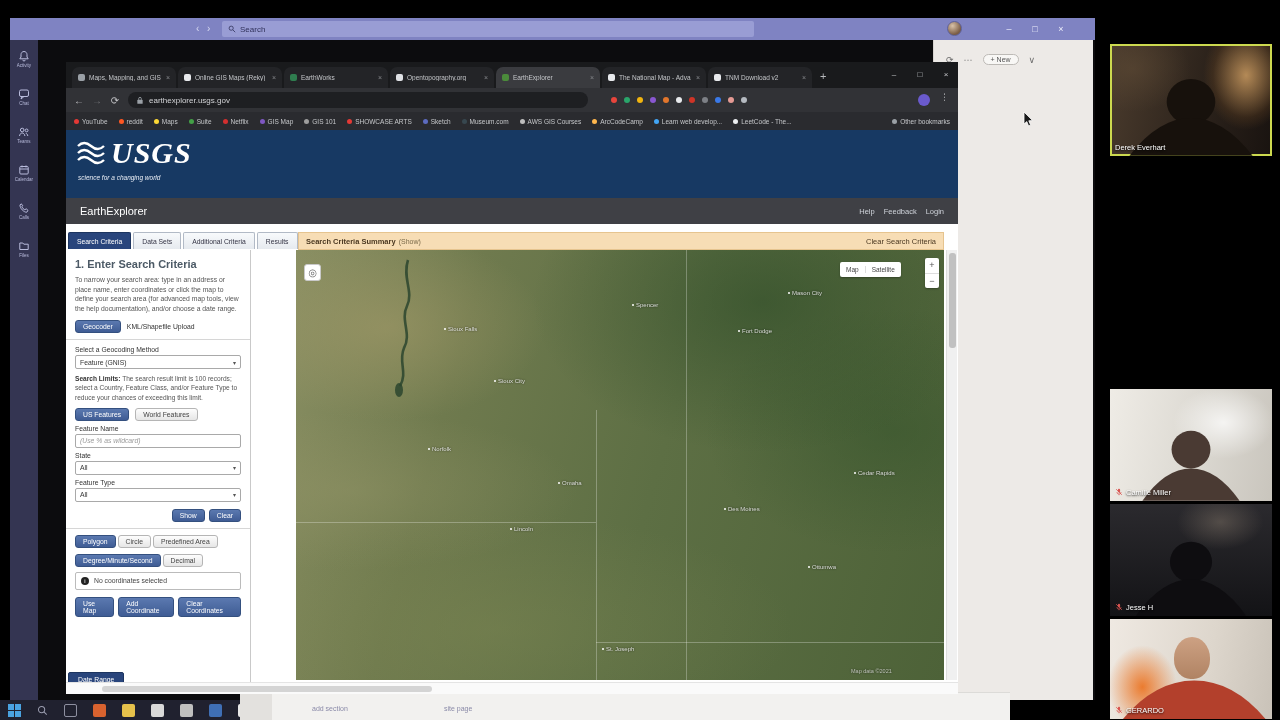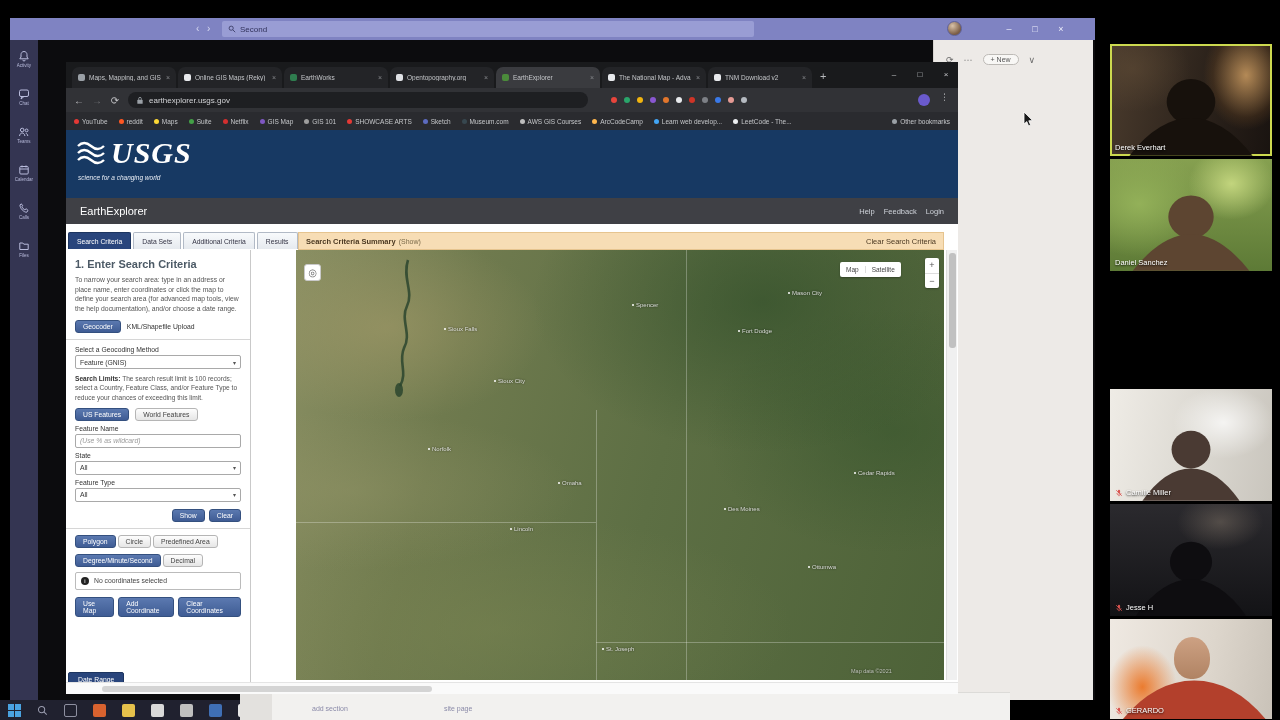--- a/index.html
+++ b/index.html
@@ -124,21 +124,21 @@
   #vscroll{left:880px;top:120px;width:11px;height:430px;background:#f0f0f0;border-left:1px solid #ddd;}
   #vscroll .thumb{position:absolute;left:2px;top:3px;width:7px;height:95px;background:#c1c1c1;border-radius:3px;}
   #daterange-stub{left:2px;top:542px;height:22px;display:flex;align-items:flex-start;}
   #daterange-stub span{background:#29457c;color:#fff;font-size:6.8px;padding:3px 9px;border-radius:2px 2px 0 0;border:1px solid #1d3560;}
   #hstrip{left:0;top:552px;width:892px;height:12px;background:#fafafa;border-top:1px solid #e4e4e4;}
   #hstrip .hthumb{position:absolute;left:36px;top:3px;width:330px;height:6px;background:#d4d4d4;border-radius:3px;}
 
   
   .ptile{left:1110px;width:162px;height:112px;background:#111;overflow:hidden;}
   .ptile .person{position:absolute;left:0;bottom:0;width:100%;height:72%;}
-  .ptile .name{position:absolute;left:5px;bottom:4px;display:flex;align-items:center;gap:3px;font-size:7.5px;color:#fff;text-shadow:0 1px 2px rgba(0,0,0,.9);}
+  .ptile .name{position:absolute;left:5px;bottom:4px;display:flex;align-items:flex-start;gap:3px;font-size:7.5px;color:#fff;text-shadow:0 1px 2px rgba(0,0,0,.9);}
   .t1{box-shadow:inset 0 0 0 2px #ccd94f;background:
       radial-gradient(55px 70px at 84% 28%, rgba(196,150,94,.9), rgba(120,80,40,.25) 60%, transparent 78%),
       radial-gradient(80px 60px at 14% 22%, rgba(96,76,54,.55), transparent 72%),
       linear-gradient(100deg,#4a3b2d,#2a211a 60%,#191310);}
   .t1 .person{fill:#17110c;}
   .t2{background:
       radial-gradient(60px 50px at 75% 22%, rgba(198,216,128,.95), transparent 72%),
       radial-gradient(90px 70px at 18% 40%, rgba(152,182,92,.85), transparent 76%),
       linear-gradient(#86a050,#5d7a36);}
   .t2 .person{fill:#5d4531;}
@@ -175,21 +175,21 @@
   <div id="teams-window" class="abs">
 
     <div id="teams-titlebar">
       <span class="tb-nav" style="left:186px;">‹</span>
       <span class="tb-nav" style="left:197px;">›</span>
       <div id="teams-search">
         <svg width="8" height="8" viewBox="0 0 10 10">
             <circle cx="4" cy="4" r="2.6" fill="none" stroke="#31325a" stroke-width="1"></circle>
             <line x1="6" y1="6" x2="9" y2="9" stroke="#31325a" stroke-width="1"></line>
           </svg>
-        <span>Second</span>
+        <span>Search</span>
       </div>
       <div id="teams-avatar"></div>
       <span class="win-ctl" style="left:990px;">–</span>
       <span class="win-ctl" style="left:1016px;">□</span>
       <span class="win-ctl" style="left:1042px;">×</span>
     </div>
 
     <div id="teams-rail" class="abs">
       <div class="rail-item">
         <svg viewBox="0 0 12 12">
@@ -531,29 +531,20 @@
     </div>
   </div>
 
   <div class="ptile t1 abs" style="top:44px;">
     <svg class="person" viewBox="0 0 100 60" preserveAspectRatio="none">
         <ellipse cx="50" cy="20" rx="15" ry="17"></ellipse>
         <path d="M12 60 Q30 32 50 32 Q70 32 88 60 Z"></path>
       </svg>
     <span class="name">
         <span>Derek Everhart</span>
-      </span>
-  </div>
-  <div class="ptile t2 abs" style="top:159px;">
-    <svg class="person" viewBox="0 0 100 60" preserveAspectRatio="none">
-        <ellipse cx="50" cy="20" rx="14" ry="16"></ellipse>
-        <path d="M14 60 Q32 33 50 33 Q68 33 86 60 Z"></path>
-      </svg>
-    <span class="name">
-        <span>Daniel Sanchez</span>
       </span>
   </div>
   <div class="ptile t4 abs" style="top:389px;">
     <svg class="person" viewBox="0 0 100 60" preserveAspectRatio="none">
         <ellipse cx="50" cy="22" rx="12" ry="14"></ellipse>
         <path d="M20 60 Q34 36 50 36 Q66 36 80 60 Z"></path>
       </svg>
     <span class="name">
       <svg class="micoff" viewBox="0 0 10 10">
           <rect x="3.6" y="1" width="2.8" height="4.6" rx="1.4" fill="#d9534f"></rect>

